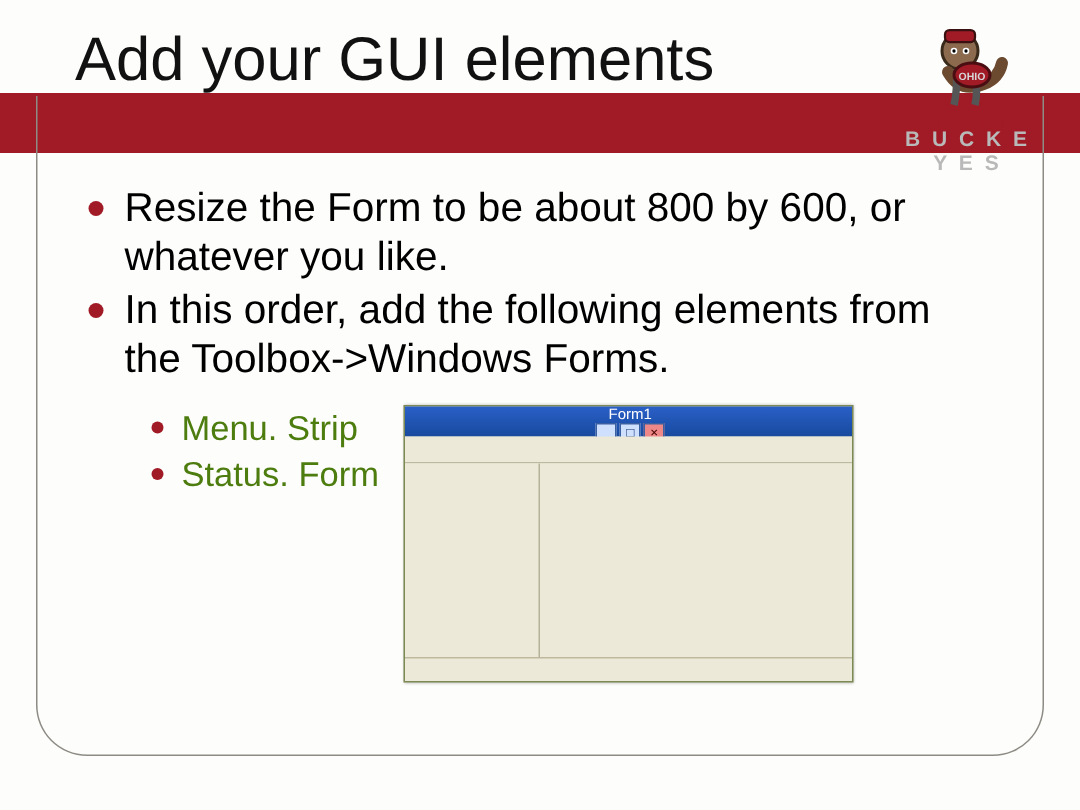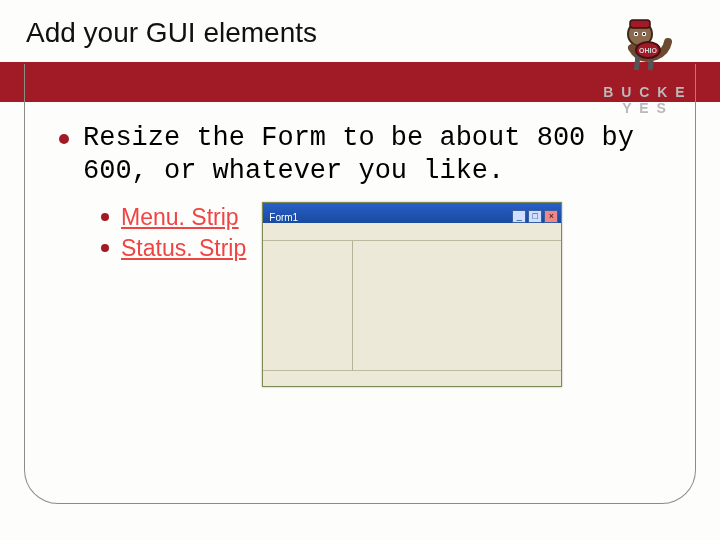--- a/index.html
+++ b/index.html
@@ -11,23 +11,24 @@
     height: 540px;
     background: #fdfdfb;
   }
 
   .title-region {
     position: relative;
     padding: 18px 0 0 26px;
     height: 92px;
   }
   .title-text {
-    font-size: 28px;
+    font-size: 41px;
     color: #111;
     line-height: 1.05;
+    margin-left: 24px;
   }
 
   .header-band {
     position: absolute;
     top: 62px;
     left: 0;
     width: 720px;
     height: 40px;
     background: #a11b26;
   }
@@ -76,21 +77,20 @@
     border-radius: 0 0 34px 34px;
     background: transparent;
     padding: 58px 34px 20px 34px;
   }
 
   .main-bullets {
     list-style: none;
     font-size: 27px;
     color: #000;
     line-height: 1.22;
-    font-family: Liberation Mono, monospace;
   }
   .main-bullets > li { position: relative; padding-left: 24px; margin-bottom: 2px; }
   .main-bullets > li::before {
     content: "";
     position: absolute;
     left: 0; top: 12px;
     width: 10px; height: 10px;
     border-radius: 50%;
     background: #a11b26;
   }
@@ -98,23 +98,22 @@
   .sub-row {
     display: flex;
     align-items: flex-start;
     margin-top: 14px;
     padding-left: 42px;
     gap: 16px;
   }
   .sub-bullets {
     list-style: none;
     font-size: 23px;
-    color: #ef4444;
+    color: #4d7c0f;
     line-height: 1.35;
-    text-decoration: underline;
   }
   .sub-bullets > li { position: relative; padding-left: 20px; }
   .sub-bullets > li::before {
     content: "";
     position: absolute;
     left: 0; top: 11px;
     width: 8px; height: 8px;
     border-radius: 50%;
     background: #a11b26;
   }
@@ -125,23 +124,24 @@
     border: 1px solid #7c8a56;
     background: #d9d6c7;
     box-shadow: 0 0 2px rgba(0,0,0,0.3);
     display: flex;
     flex-direction: column;
   }
   .form-titlebar {
     height: 20px;
     background: linear-gradient(#2a5fc7, #184a9e);
     display: flex;
-    align-items: flex-end;
+    align-items: center;
     justify-content: space-between;
     padding: 0 3px 0 6px;
+    flex-direction: column;
   }
   .form-titlebar .caption {
     color: #fff;
     font-size: 10px;
   }
   .form-titlebar .winbtns { display: flex; gap: 2px; }
   .winbtn {
     width: 14px; height: 13px;
     background: #cfe0ff;
     border: 1px solid #3a5fa0;
@@ -204,26 +204,27 @@
         <text x="38" y="43" text-anchor="middle" font-size="7" font-weight="bold" fill="#d8d8d8">OHIO</text>
       </svg>
     </div>
     <div class="brandword">OHIO STATE</div>
     <div class="wordmark">B U C K E Y E S</div>
   </div>
 
   <div class="content-card">
     <ul class="main-bullets">
       <li><span>Resize the Form to be about 800 by 600, or whatever you like.</span></li>
+      <li><span>In this order, add the following elements from the Toolbox-&gt;Windows Forms.</span></li>
     </ul>
 
     <div class="sub-row">
       <ul class="sub-bullets">
         <li><span>Menu. Strip</span></li>
-        <li><span>Status. Strip</span></li>
+        <li><span>Status. Form</span></li>
       </ul>
 
       <div class="form-demo">
         <div class="form-titlebar">
           <span class="caption">Form1</span>
           <span class="winbtns">
             <span class="winbtn">_</span>
             <span class="winbtn">□</span>
             <span class="winbtn close">×</span>
           </span>

